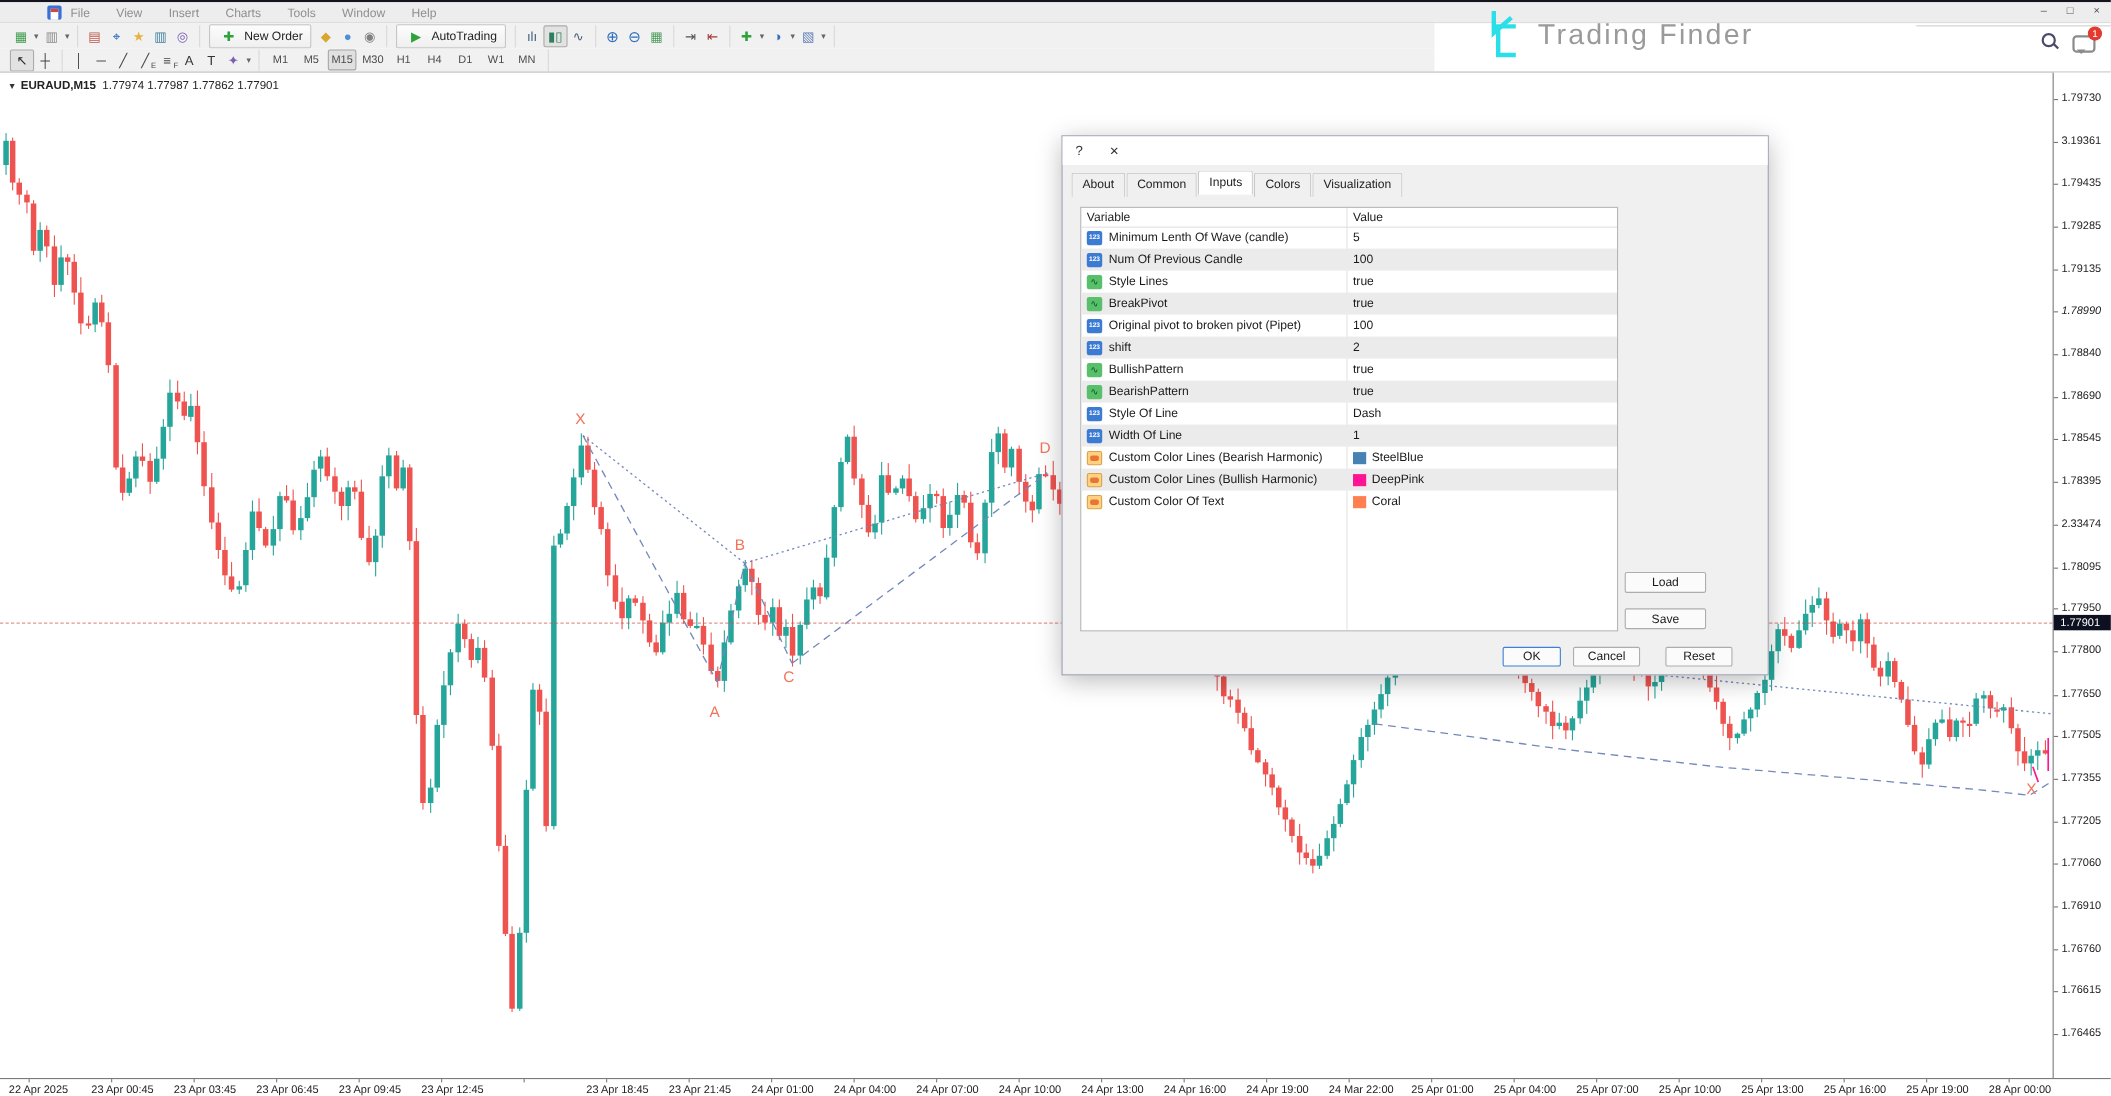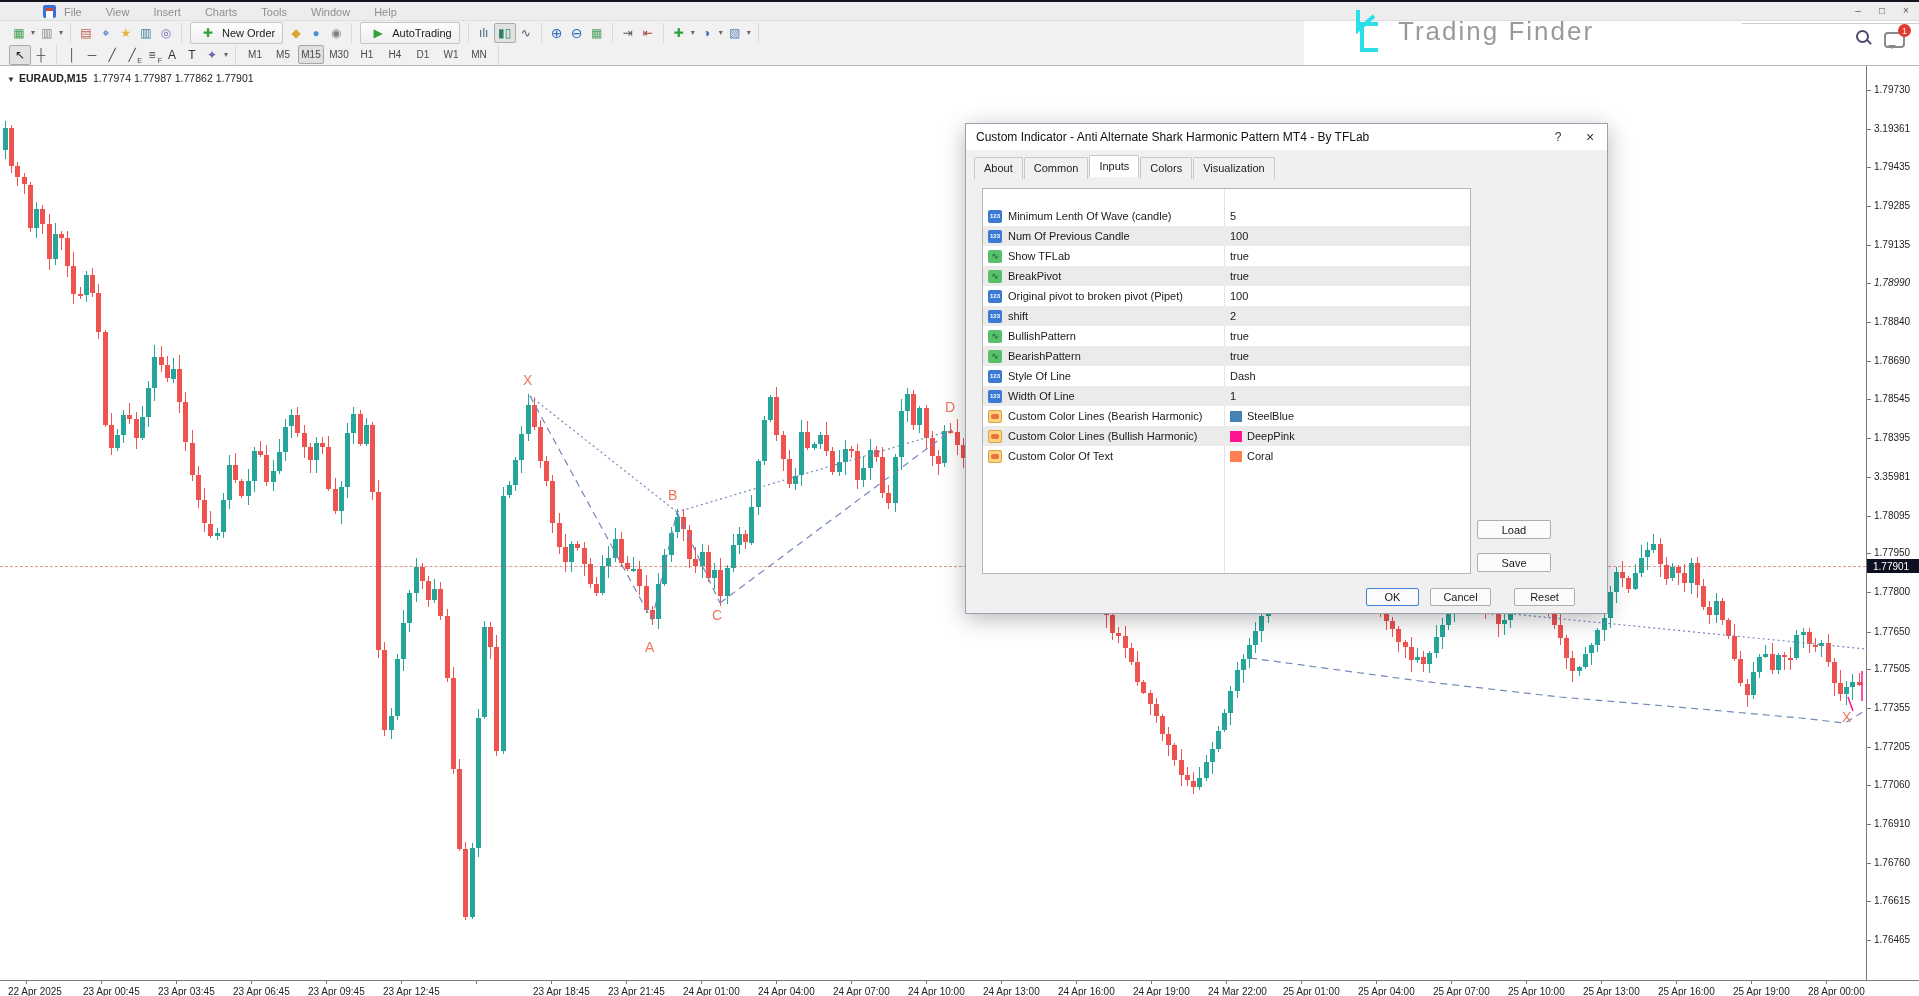--- a/index.html
+++ b/index.html
@@ -821,21 +821,21 @@
         <div class="plab" style="top: 210.658px; font-style: italic;">1.78990</div>
         <div class="ptick" style="top: 255.71px;"></div>
         <div class="plab" style="top: 249.71px;">1.78840</div>
         <div class="ptick" style="top: 294.763px;"></div>
         <div class="plab" style="top: 288.763px;">1.78690</div>
         <div class="ptick" style="top: 332.513px;"></div>
         <div class="plab" style="top: 326.513px;">1.78545</div>
         <div class="ptick" style="top: 371.566px;"></div>
         <div class="plab" style="top: 365.566px;">1.78395</div>
         <div class="ptick" style="top: 410.618px;"></div>
-        <div class="plab" style="top: 404.618px;">3.35981</div>
+        <div class="plab" style="top: 404.618px;">2.33474</div>
         <div class="ptick" style="top: 449.67px;"></div>
         <div class="plab" style="top: 443.67px;">1.78095</div>
         <div class="ptick" style="top: 487.421px;"></div>
         <div class="plab" style="top: 481.421px;">1.77950</div>
         <div class="ptick" style="top: 526.473px;"></div>
         <div class="plab" style="top: 520.473px;">1.77800</div>
         <div class="ptick" style="top: 565.526px;"></div>
         <div class="plab" style="top: 559.526px;">1.77650</div>
         <div class="ptick" style="top: 603.276px;"></div>
         <div class="plab" style="top: 597.276px;">1.77505</div>
@@ -903,33 +903,36 @@
         <div class="tlab" style="left: 1658px;">25 Apr 16:00</div>
         <div class="ttick" style="left: 1751px;"></div>
         <div class="tlab" style="left: 1733px;">25 Apr 19:00</div>
         <div class="ttick" style="left: 1826px;"></div>
         <div class="tlab" style="left: 1808px;">28 Apr 00:00</div>
       </div>
   </div>
 
   <div id="dlg">
     <div id="dlg-title">
-      <span class="t">Custom Indicator - Anti Alternate Shark Harmonic Pattern MT4 - By TFLab</span>
       <span class="hb">?</span>
       <span class="cb">×</span>
     </div>
     <div id="tabs">
         <div class="tab">About</div>
         <div class="tab">Common</div>
         <div class="tab active">Inputs</div>
         <div class="tab">Colors</div>
         <div class="tab">Visualization</div>
       </div>
     <div id="dtable">
       <div class="colsep"></div>
+      <div class="trow thead" style="top:0;">
+        <span class="cvar">Variable</span>
+        <span class="cval">Value</span>
+      </div>
       <div id="dlg-rows">
           <div class="trow" style="top: 17px;">
             <span class="cvar">
               <span class="ric num">123</span>
               <span>Minimum Lenth Of Wave (candle)</span>
             </span>
             <span class="cval">
               <span>5</span>
             </span>
           </div>
@@ -938,21 +941,21 @@
               <span class="ric num">123</span>
               <span>Num Of Previous Candle</span>
             </span>
             <span class="cval">
               <span>100</span>
             </span>
           </div>
           <div class="trow" style="top: 57px;">
             <span class="cvar">
               <span class="ric bool">∿</span>
-              <span>Show TFLab</span>
+              <span>Style Lines</span>
             </span>
             <span class="cval">
               <span>true</span>
             </span>
           </div>
           <div class="trow alt" style="top: 77px;">
             <span class="cvar">
               <span class="ric bool">∿</span>
               <span>BreakPivot</span>
             </span>

